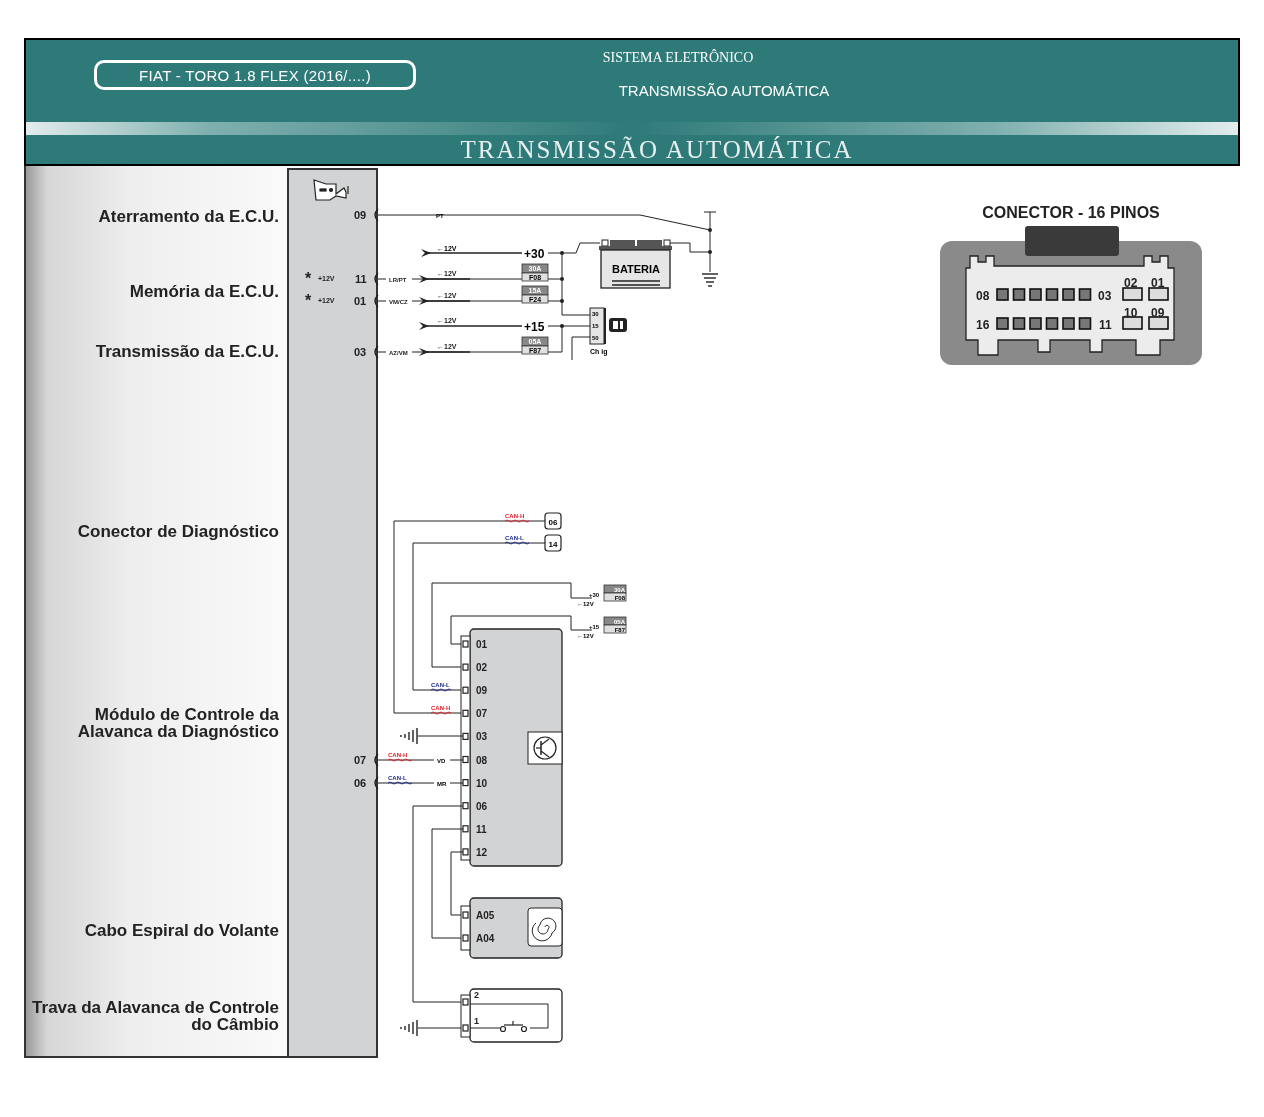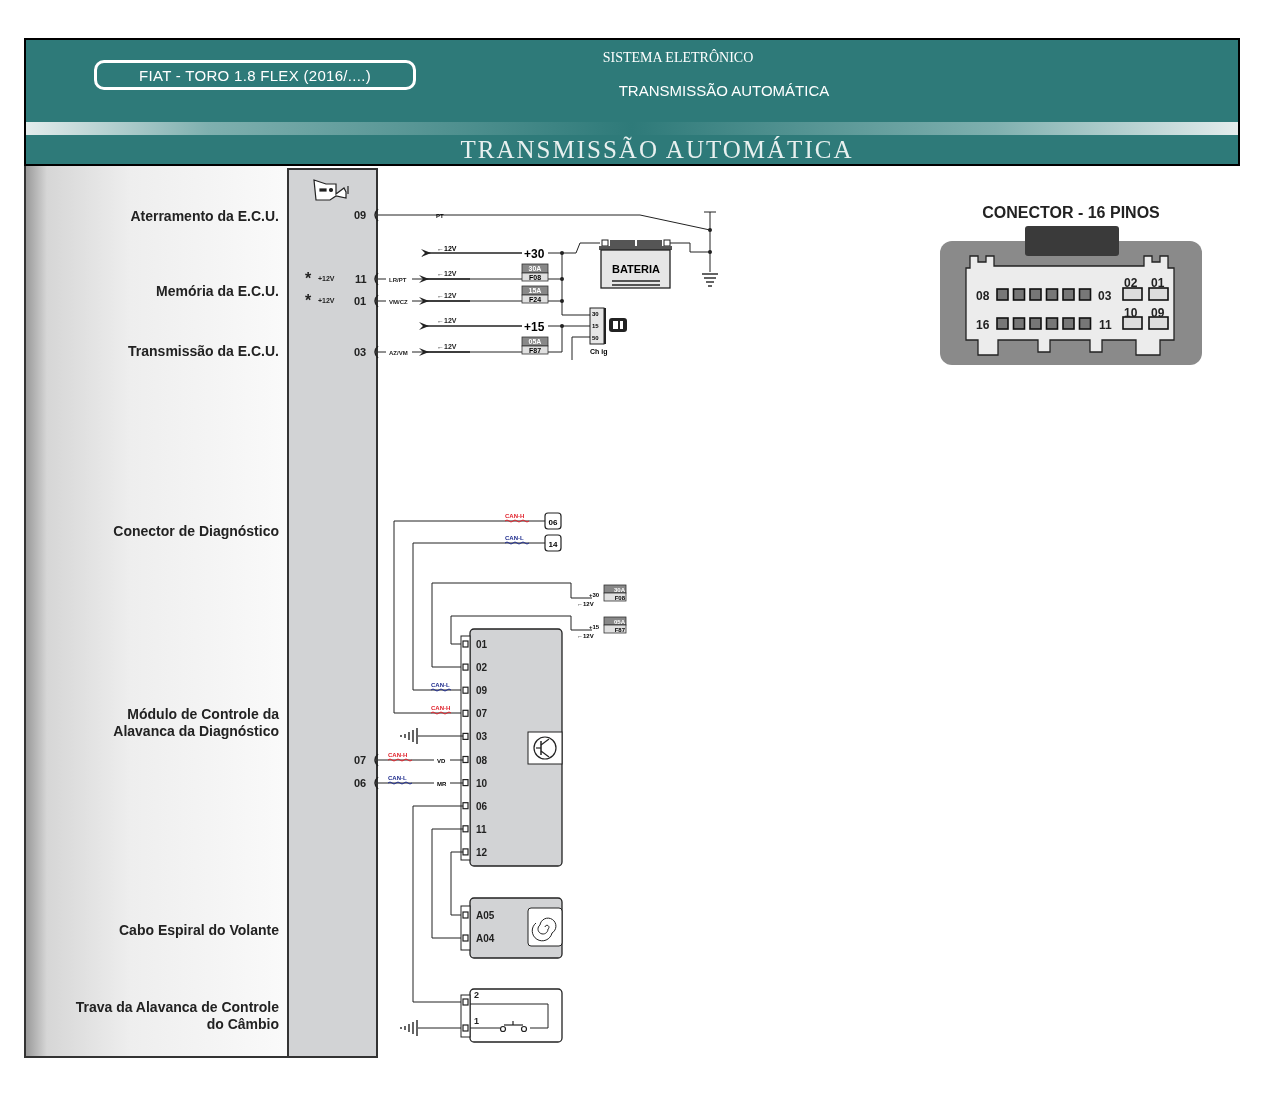--- a/index.html
+++ b/index.html
@@ -6,21 +6,21 @@
   body{width:1264px;height:1117px;position:relative;overflow:hidden;font-family:"Liberation Sans",sans-serif;}
   .abs{position:absolute;}
   #header{left:24px;top:38px;width:1216px;height:128px;background:#2e7a79;border:2px solid #000;box-sizing:border-box;}
   #model-box{left:68px;top:20px;width:322px;height:30px;border:3px solid #fff;border-radius:10px;box-sizing:border-box;color:#fff;font-size:15px;display:flex;align-items:center;justify-content:center;letter-spacing:0.3px;}
   #sistema{left:0;width:1216px;top:10px;text-align:center;color:#fff;font-family:"Liberation Serif",serif;font-size:14px;padding-left:88px;box-sizing:border-box;}
   #sub-title{left:0;width:1216px;top:42px;text-align:center;color:#fff;font-size:15px;padding-left:180px;box-sizing:border-box;}
   #gradient-bar{left:0;top:82px;width:1212px;height:13px;background:linear-gradient(90deg,#e3ecec 0%,#7fb0af 15%,#2e7a79 50%,#7fb0af 80%,#e3ecec 100%);}
   #main-title{left:0;top:96px;width:1212px;text-align:center;color:#e8f0ef;font-family:"Liberation Serif",serif;font-size:25px;letter-spacing:2px;padding-left:50px;box-sizing:border-box;}
   #label-panel{left:24px;top:166px;width:263px;height:892px;background:linear-gradient(90deg,#9a9a9a 0%,#d6d6d6 8%,#eeeeee 40%,#fafafa 100%);border-left:2px solid #333;border-bottom:2px solid #333;box-sizing:border-box;}
   #ecu-panel{left:287px;top:168px;width:91px;height:890px;background:#d2d3d5;border:2px solid #333;box-sizing:border-box;}
-  .lbl{position:absolute;right:8px;text-align:right;font-weight:bold;font-size:14px;color:#222;line-height:17px;}
+  .lbl{position:absolute;right:8px;text-align:right;font-weight:bold;font-size:17px;color:#222;line-height:17px;}
   svg text{font-family:"Liberation Sans",sans-serif;}
 </style>
 </head>
 <body>
 
 <div id="header" class="abs">
   <div id="model-box" class="abs">FIAT - TORO 1.8 FLEX (2016/....)</div>
   <div id="sistema" class="abs">SISTEMA ELETRÔNICO</div>
   <div id="sub-title" class="abs">TRANSMISSÃO AUTOMÁTICA</div>
   <div id="gradient-bar" class="abs"></div>

